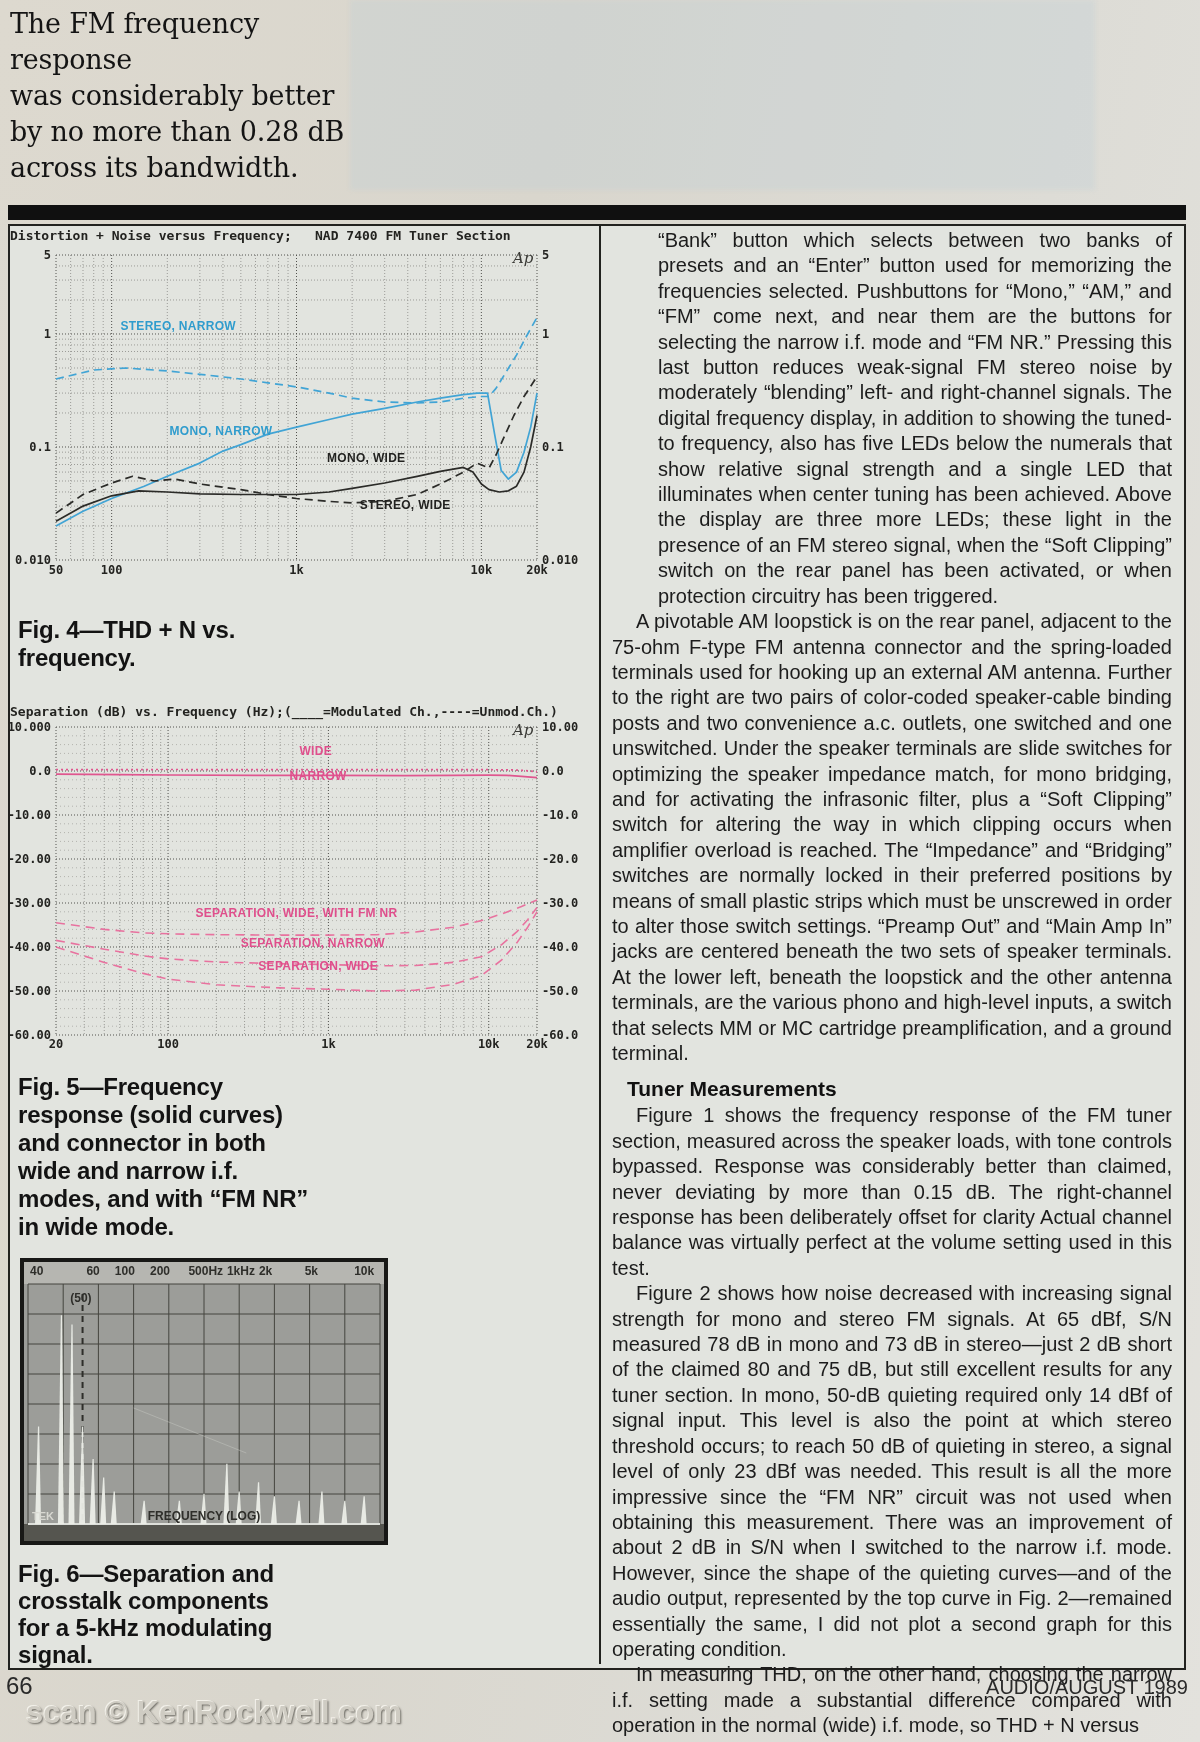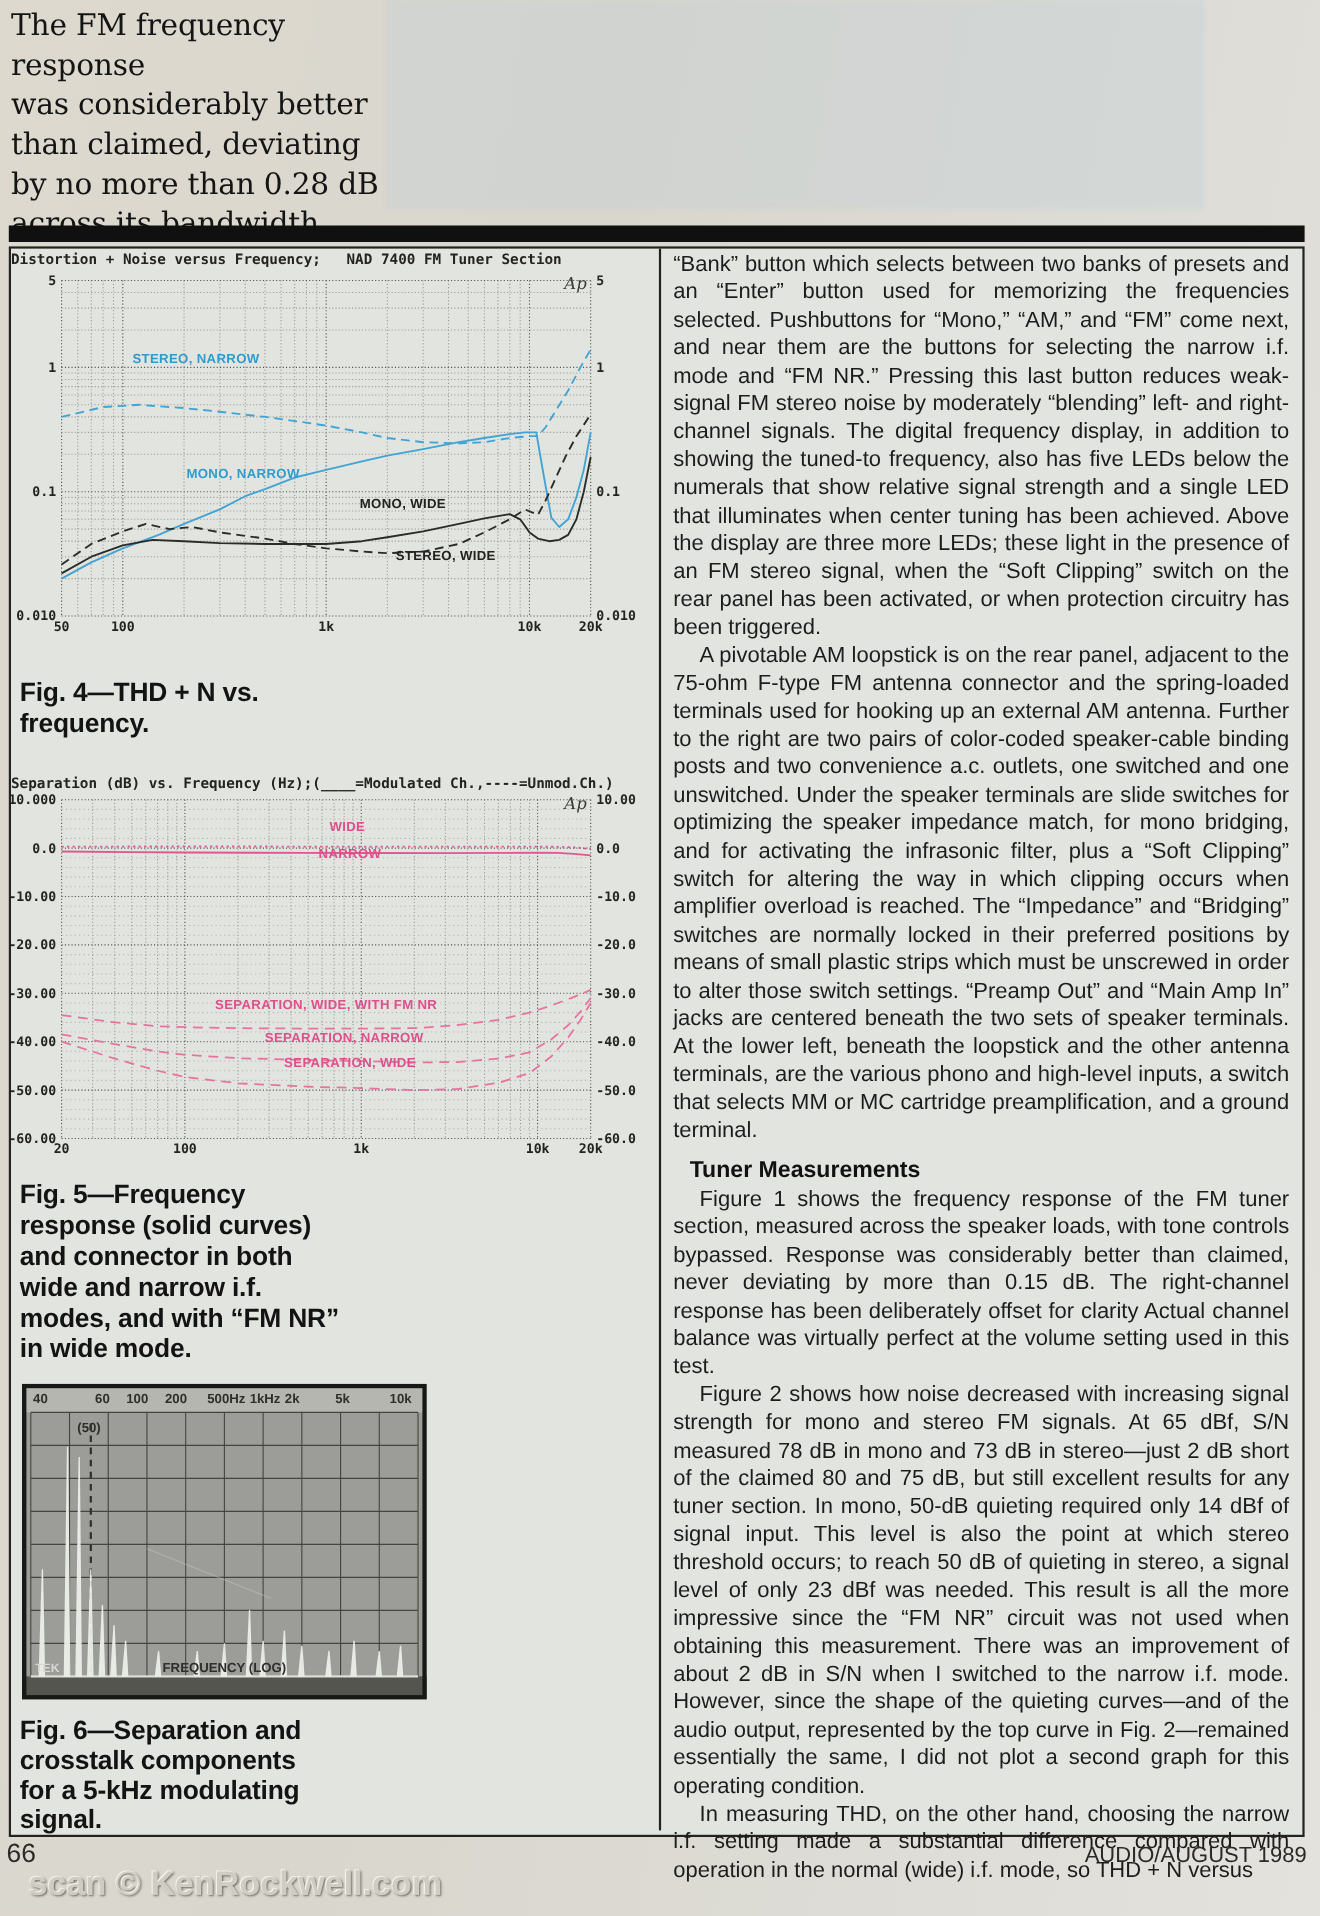--- a/index.html
+++ b/index.html
@@ -14,21 +14,21 @@
   .topbar{position:absolute;left:8px;top:205px;width:1178px;height:15px;background:#101010;}
   .contentbox{position:absolute;left:8px;top:224px;width:1174px;height:1442px;
               border:2px solid #22221f;background:#e2e4df;}
   .coldivider{position:absolute;left:599px;top:226px;width:2px;height:1438px;background:#22221f;}
   svg.chart{position:absolute;}
   .caption{position:absolute;font-weight:bold;font-size:24px;line-height:28px;
            color:#131313;letter-spacing:-0.2px;}
   .article{position:absolute;left:612px;top:228px;width:560px;text-align:justify;
            font-size:20px;line-height:25.4px;color:#1c1c1c;}
   .article p{margin:0;text-indent:24px;}
-  .article p.noindent{text-indent:0;}
+  .article p.noindent{text-indent:0;margin-left:46px;}
   .article h3{margin:10px 0 2px 15px;font-size:21px;line-height:25px;color:#111;}
   .pagenum{position:absolute;left:6px;top:1672px;font-size:24px;color:#2a2a2a;}
   .issue{position:absolute;right:12px;top:1676px;font-size:20px;color:#2a2a2a;text-align:center;}
   .watermark{position:absolute;left:26px;top:1695px;font-size:31px;font-weight:bold;
              color:#cfccc3;text-shadow:-1px -1px 0 #f3f1ea,1px 1px 2px #6f6d66;}
   
   .ct{font:bold 13px "DejaVu Sans Mono",monospace;fill:#232320;}
   .tk{font:bold 12px "DejaVu Sans Mono",monospace;fill:#232320;}
   .cl{font:bold 12px "Liberation Sans",sans-serif;letter-spacing:.3px;}
   .lg{font:italic 15px "DejaVu Serif",serif;fill:#3a3a36;}
@@ -38,21 +38,20 @@
 </head>
 <body>
 
 <div class="page">
 
   <div class="ghost"></div>
 
   <div class="pullquote">
     <div>The FM frequency response</div>
     <div>was considerably better</div>
-    <div>than claimed, deviating</div>
     <div>by no more than 0.28 dB</div>
     <div>across its bandwidth.</div>
   </div>
 
   <div class="topbar"></div>
   <div class="contentbox"></div>
   <div class="coldivider"></div>
 
   <svg class="chart" style="left:8px;top:225px" width="598" height="362" viewBox="0 0 598 362">
       <line x1="48" y1="30" x2="48" y2="335" stroke="#52524e" stroke-width="1" stroke-dasharray="1 2"></line>

